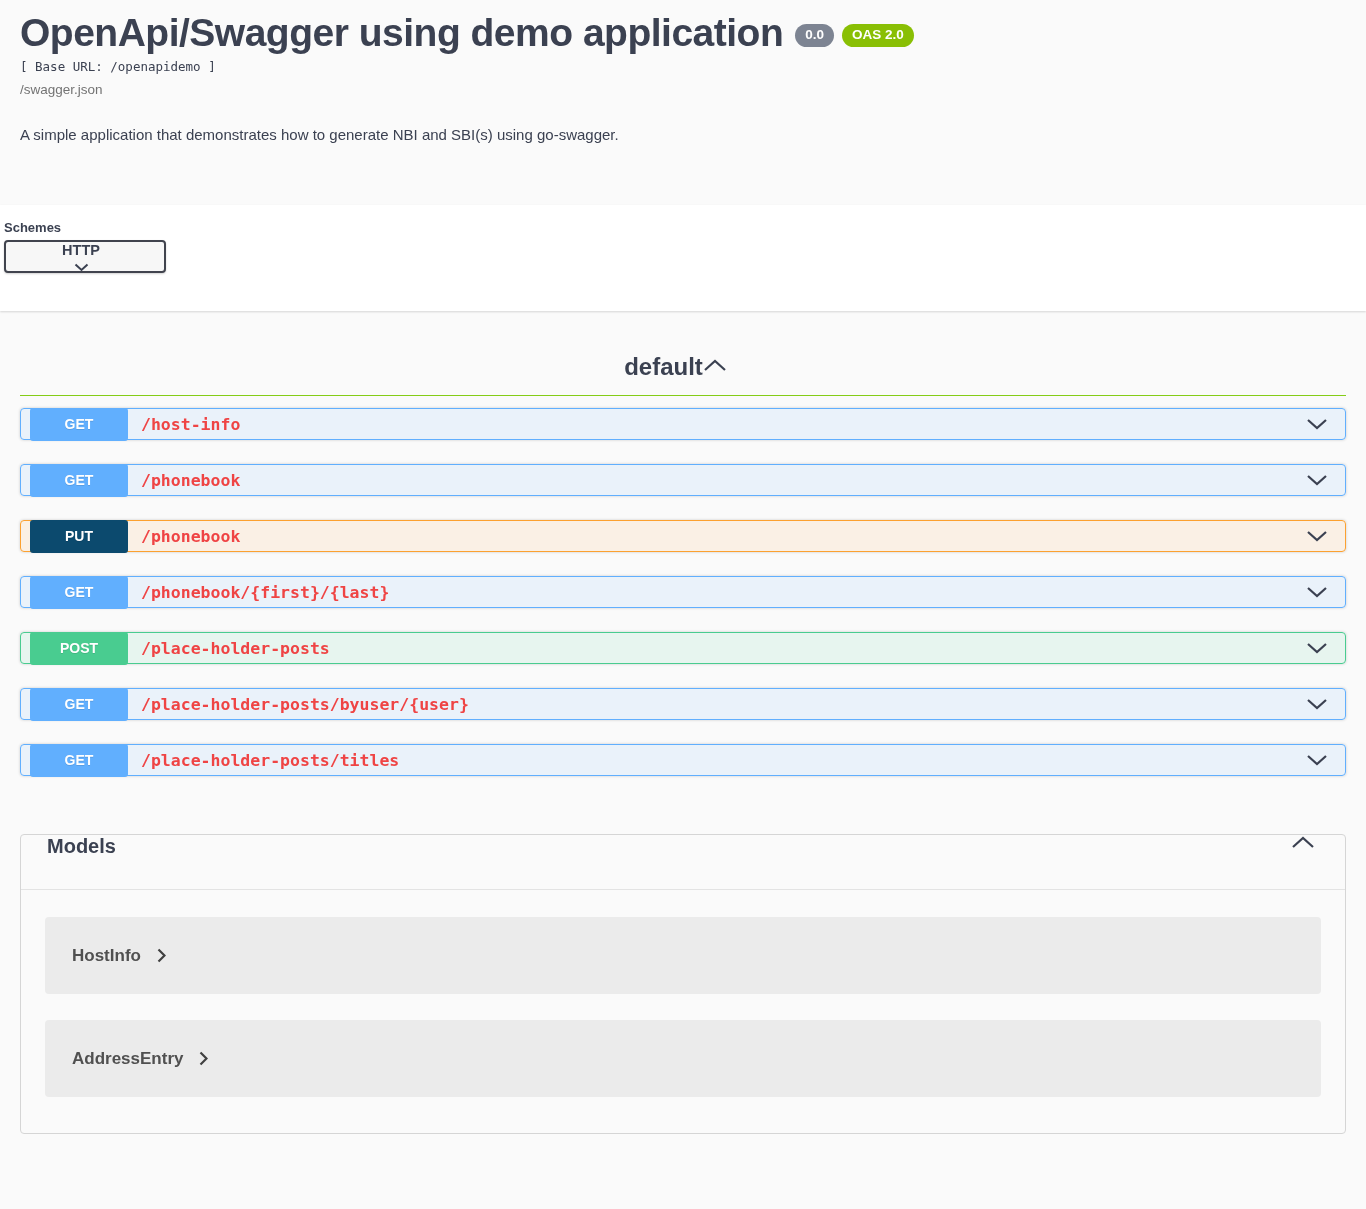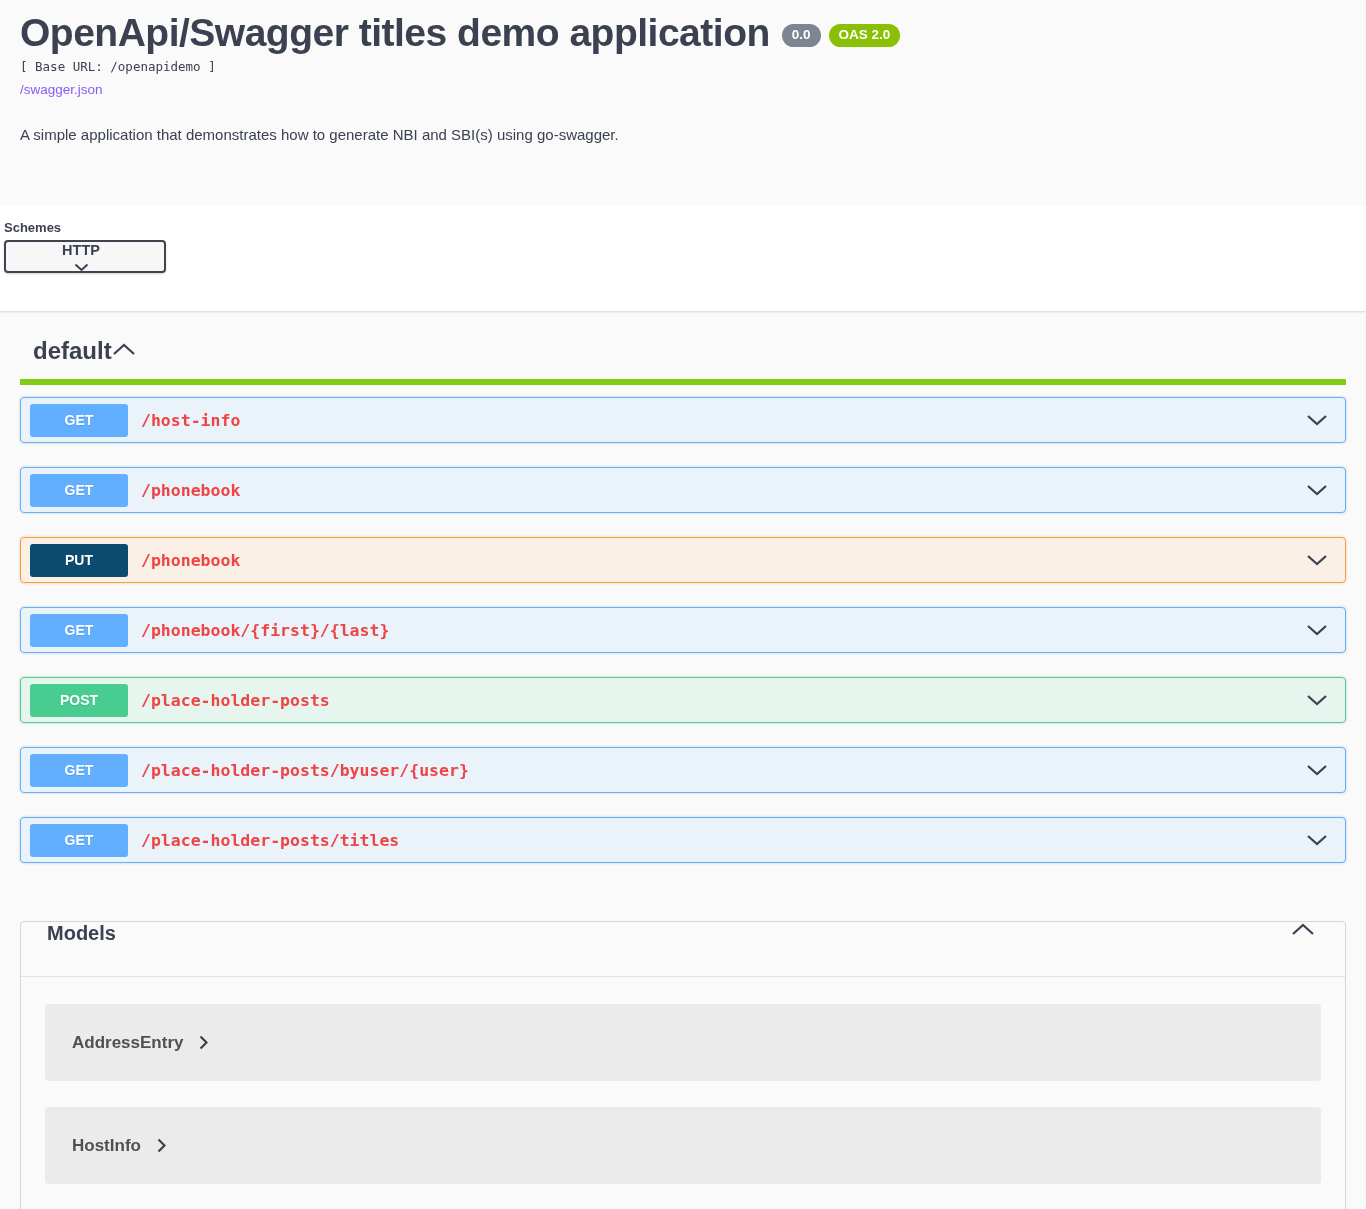--- a/index.html
+++ b/index.html
@@ -92,37 +92,37 @@
     font-size: 14.5px;
     font-weight: bold;
     color: #3b4151;
   }
 
   
   .main-wrap { padding: 0 20px; }
   .opblock-tag {
     display: flex;
     align-items: center;
-    justify-content: flex-start;
-    margin-top: 26px;
+    justify-content: center;
+    margin-top: 42px;
     padding: 0 28px 14px 13px;
-    border-bottom: 6px solid #84cc16;
+    border-bottom: 1px solid #84cc16;
     cursor: pointer;
   }
   .opblock-tag h3 {
     margin: 0;
     font-size: 24px;
     font-weight: bold;
     color: #3b4151;
   }
   .operations-list { margin-top: 12px; }
   .opblock {
     display: flex;
     align-items: center;
-    height: 46px;
+    height: 32px;
     border: 1px solid;
     border-radius: 4px;
     margin-bottom: 24px;
     box-shadow: 0 0 3px rgba(0,0,0,.19);
     cursor: pointer;
     justify-content: flex-end;
   }
   .opblock-method {
     min-width: 98px;
     height: 33px;
@@ -189,28 +189,28 @@
     font-weight: bold;
     color: #505050;
   }
   .model-toggle { margin-left: 16px; display: flex; align-items: center; }
 </style>
 </head>
 <body>
 
 <div class="information-container">
   <div class="main-title-row">
-    <h1 class="page-title">OpenApi/Swagger titles demo application</h1>
+    <h1 class="page-title">OpenApi/Swagger using demo application</h1>
     <span class="badges">
       <span class="pill" style="background: rgb(125, 132, 146);">0.0</span>
       <span class="pill" style="background: rgb(137, 191, 4);">OAS 2.0</span>
     </span>
   </div>
   <div class="base-url">[ Base URL: /openapidemo ]</div>
-  <a class="spec-link" style="color: #8b5cf6;">/swagger.json</a>
+  <a class="spec-link" style="color: #737373;">/swagger.json</a>
   <div class="description">A simple application that demonstrates how to generate NBI and SBI(s) using go-swagger.</div>
 </div>
 
 <div class="scheme-container">
   <div class="schemes-label">Schemes</div>
   <div class="scheme-select">
     <span class="value">HTTP</span>
     <span>
       <svg width="15" height="9" viewBox="0 0 15 9">
           <polyline points="1.5,1.5 7.5,7 13.5,1.5" fill="none" stroke="#3b4151" stroke-width="2"></polyline>
@@ -305,32 +305,32 @@
     <div class="models-header">
       <h4>Models</h4>
       <span>
         <svg width="24" height="13" viewBox="0 0 24 13">
             <polyline points="2,11 12,2 22,11" fill="none" stroke="#3b4151" stroke-width="2.2"></polyline>
           </svg>
       </span>
     </div>
     <div class="models-body">
     <div class="model-box">
+      <span class="model-title">HostInfo</span>
+      <span class="model-toggle">
+        <svg width="9" height="15" viewBox="0 0 9 15">
+              <polyline points="1.5,1.5 7.5,7.5 1.5,13.5" fill="none" stroke="#404040" stroke-width="2.2"></polyline>
+            </svg>
+      </span>
+    </div>
+
+    <div class="model-box">
       <span class="model-title">AddressEntry</span>
       <span class="model-toggle">
         <svg width="9" height="15" viewBox="0 0 9 15">
               <polyline points="1.5,1.5 7.5,7.5 1.5,13.5" fill="none" stroke="#404040" stroke-width="2.2"></polyline>
             </svg>
       </span>
     </div>
-
-    <div class="model-box">
-      <span class="model-title">HostInfo</span>
-      <span class="model-toggle">
-        <svg width="9" height="15" viewBox="0 0 9 15">
-              <polyline points="1.5,1.5 7.5,7.5 1.5,13.5" fill="none" stroke="#404040" stroke-width="2.2"></polyline>
-            </svg>
-      </span>
-    </div>
   </div>
   </div>
 
 </div>
 
 </body></html>

